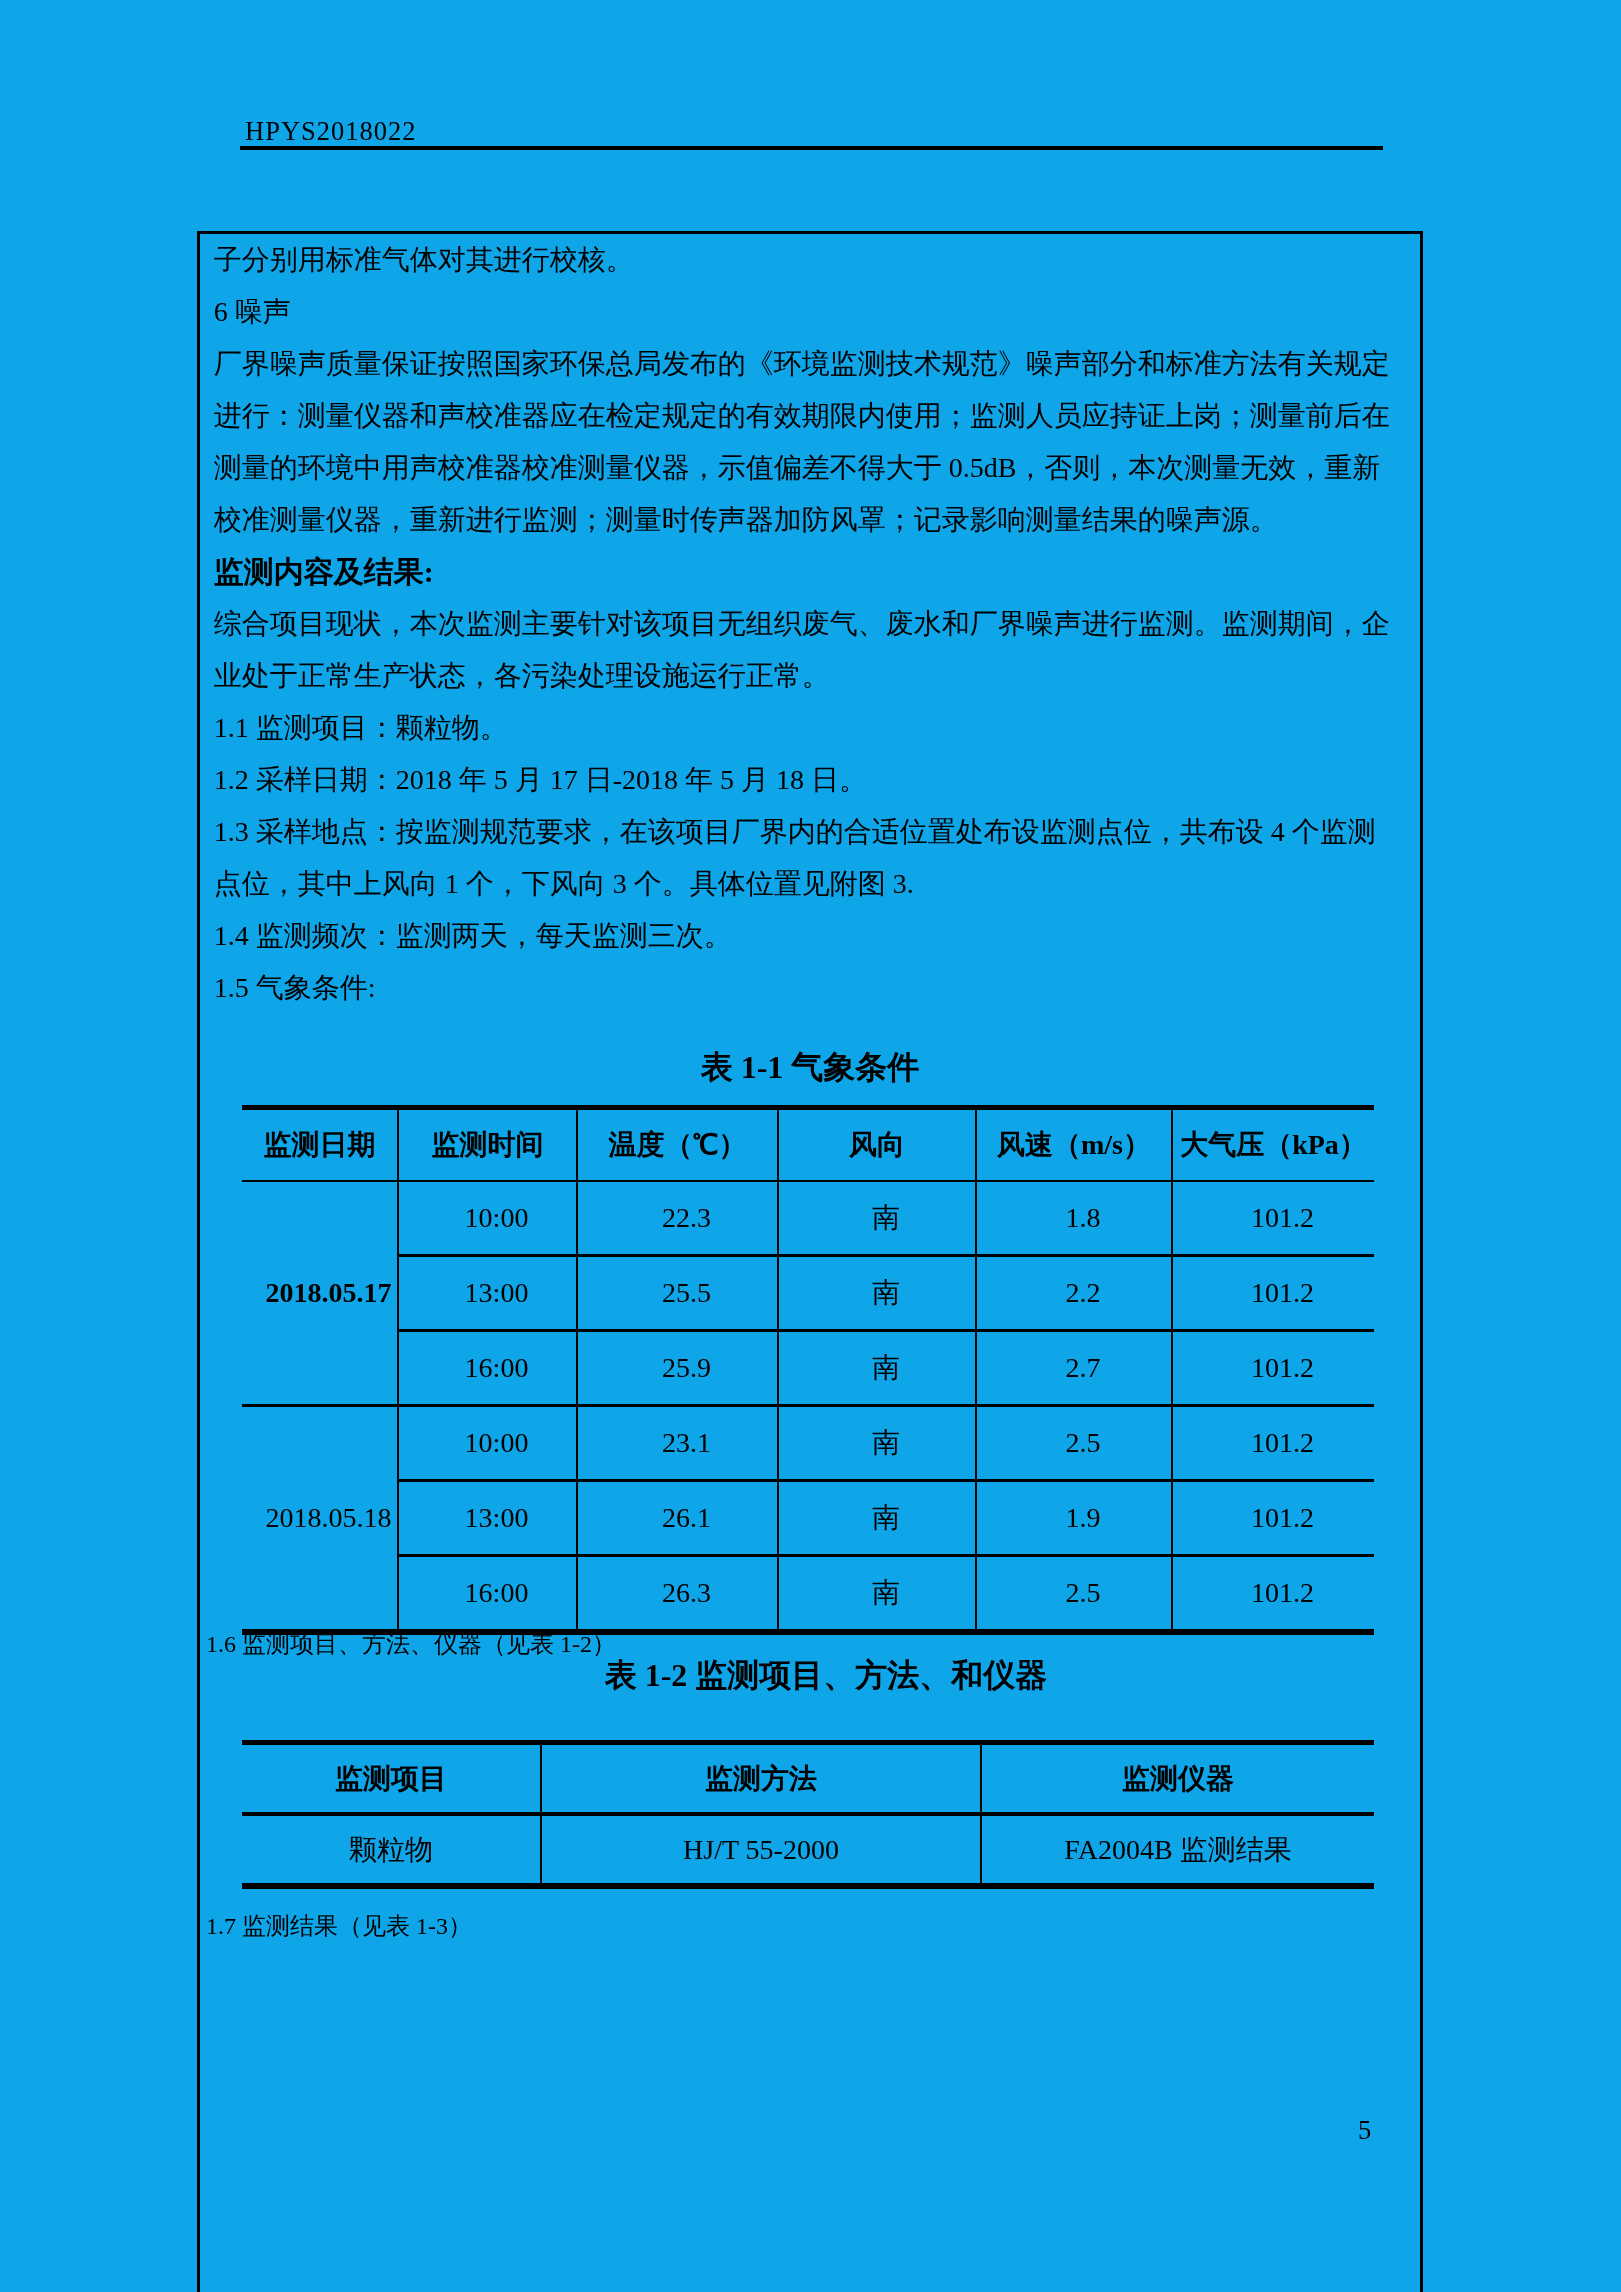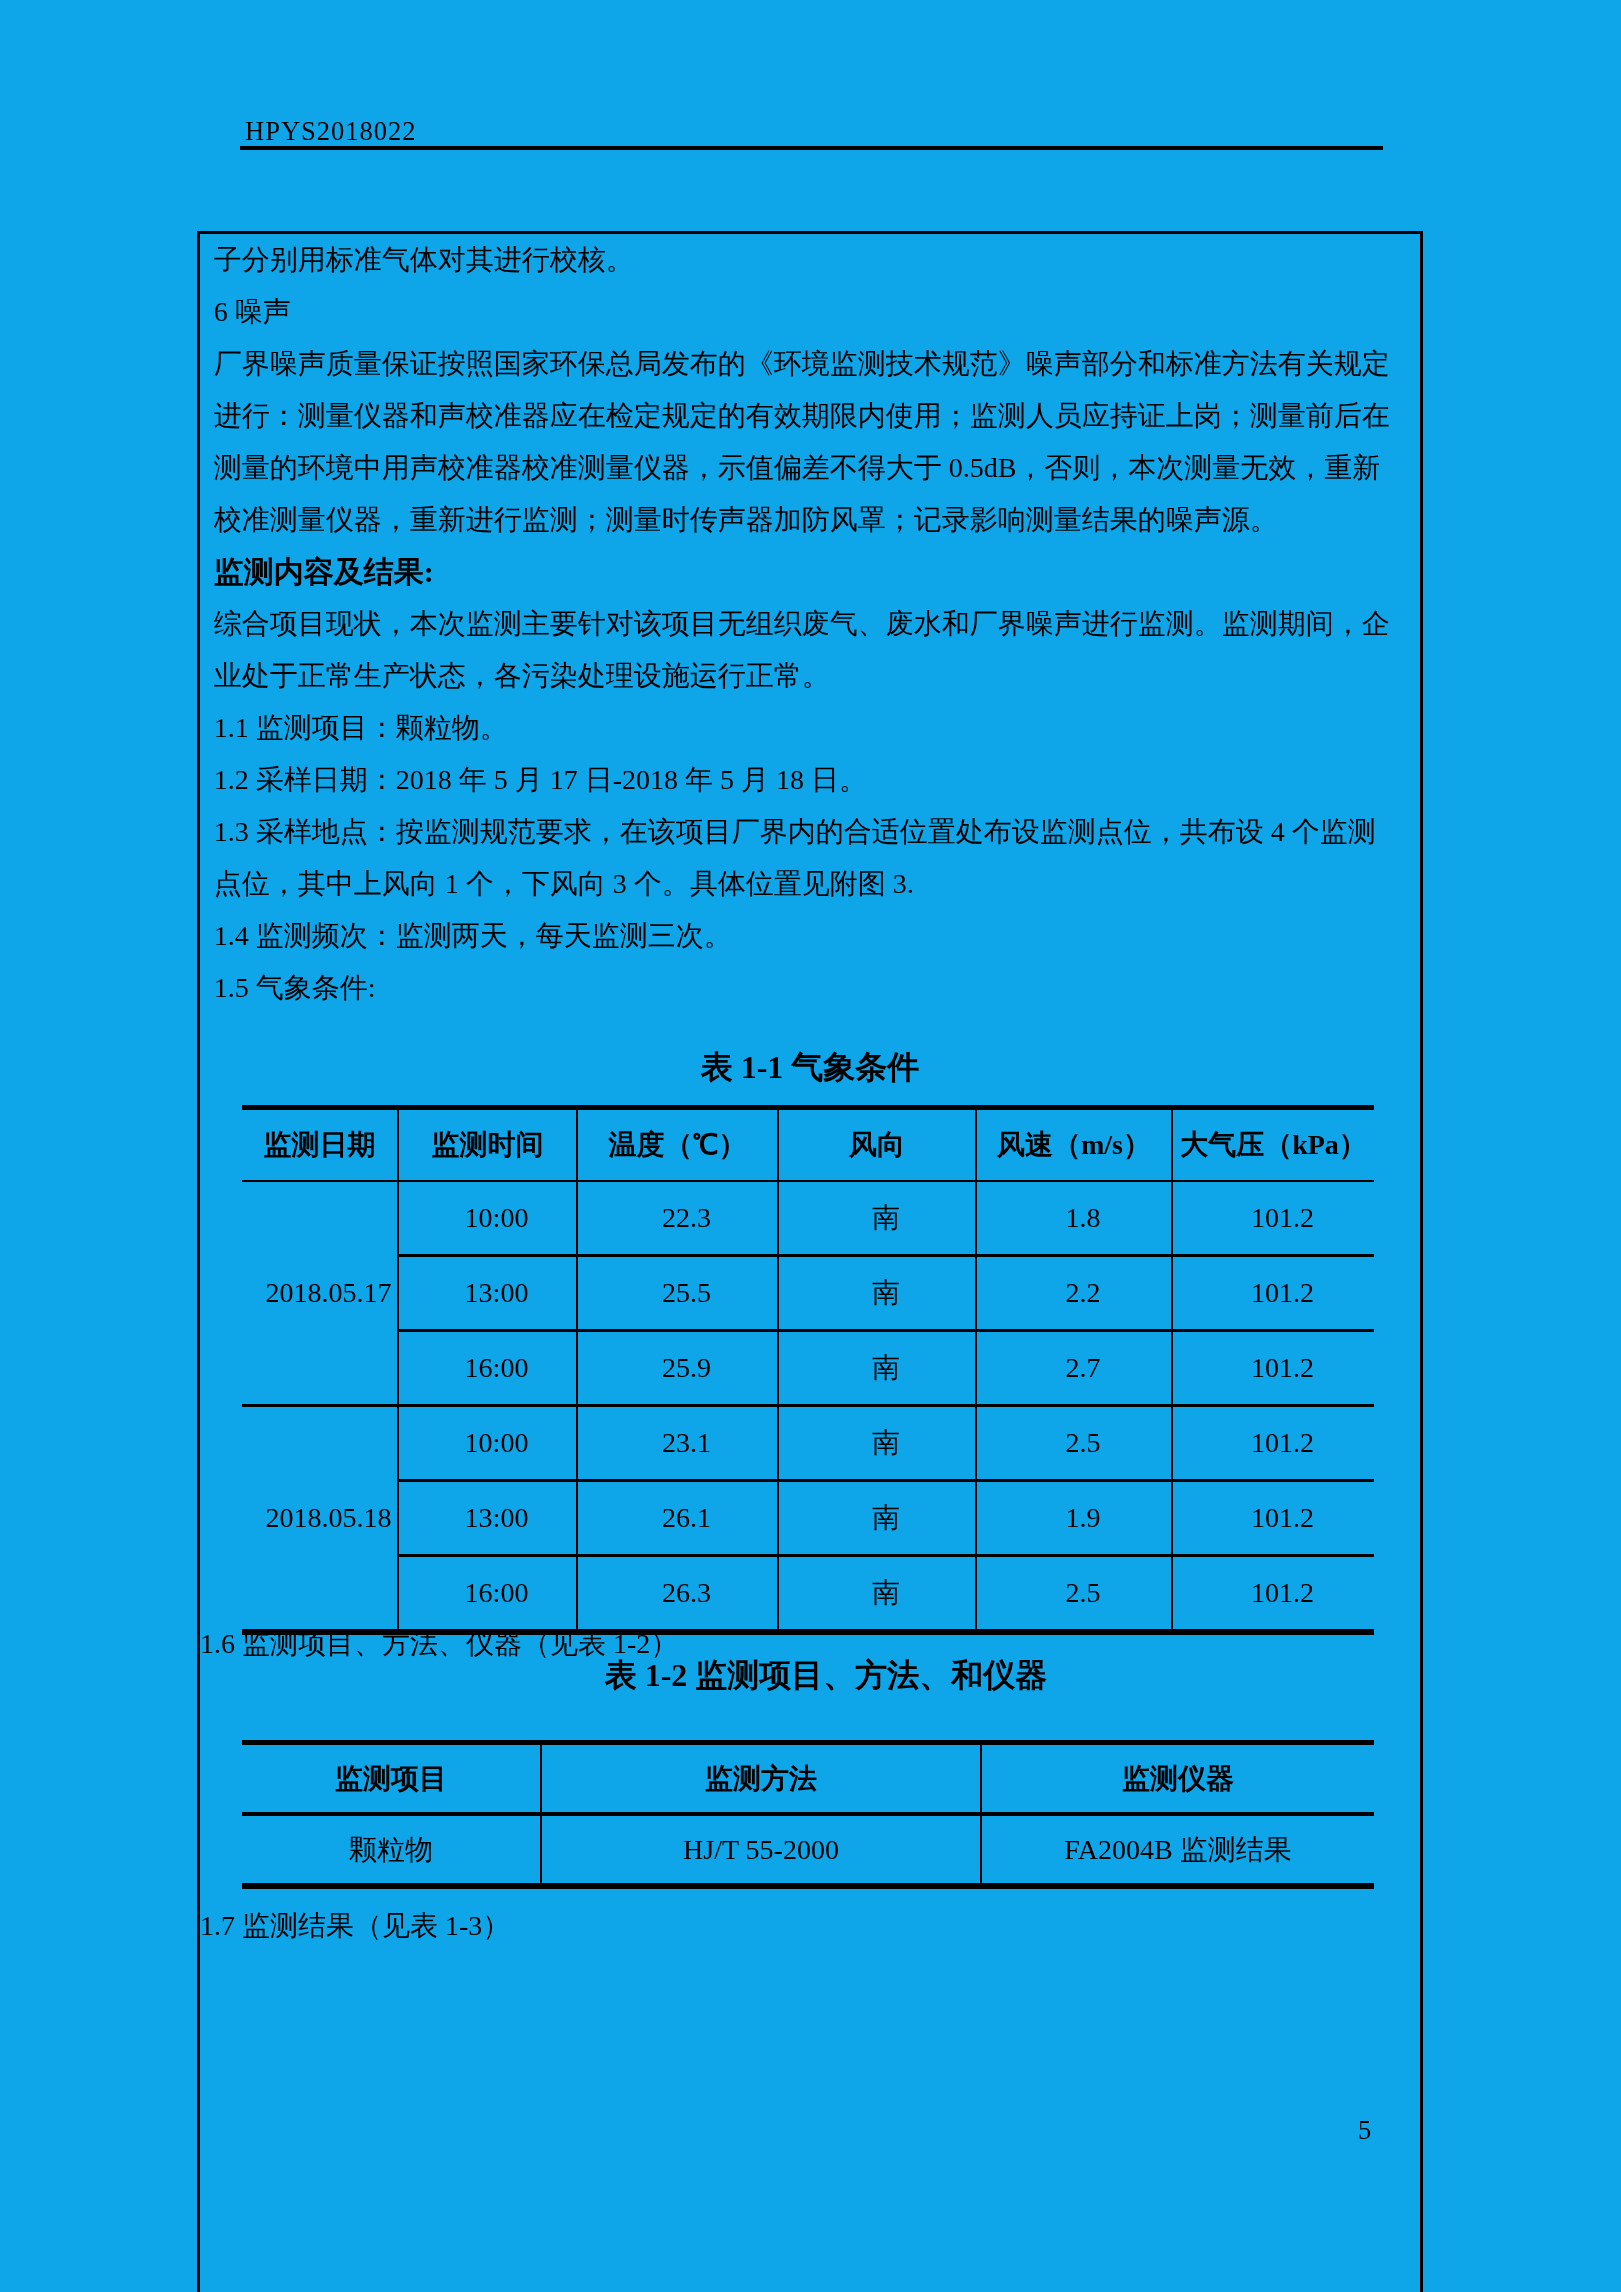--- a/index.html
+++ b/index.html
@@ -55,24 +55,24 @@
   }
   .tline.bold {
     font-weight: bold;
     font-size: 30px;
   }
   .single-line {
     position: absolute;
     left: 0;
     width: 100%;
     box-sizing: border-box;
-    padding: 0 0;
+    padding: 0 6px;
     height: 52px;
     line-height: 52px;
-    font-size: 28px;
+    font-size: 24px;
     white-space: nowrap;
     overflow: hidden;
   }
   .tbl-title {
     position: absolute;
     left: 0;
     width: 100%;
     height: 55px;
     line-height: 55px;
     text-align: center;
@@ -96,21 +96,21 @@
   }
   table.report th { font-weight: bold; }
 
   
   #table1 { left: 42px; top: 871px; width: 1132px;
             border-top: 5.9px solid #000; border-bottom: 6.9px solid #000; }
   #table1 th { height: 70px; border-bottom: 2.9px solid #000; }
   #table1 td { height: 72px; padding-left: 18px; }
   #table1 .vline { border-left: 2.9px solid #000; }
   #table1 td.sub { border-bottom: 3.9px solid #000; }
-  #table1 td.datec { border-bottom: 3.9px solid #000; }
+  #table1 td.datec { border-bottom: 3.9px solid #000; font-weight: bold; }
 
   
   #table2 { left: 42px; top: 1506px; width: 1132px;
             border-top: 5.9px solid #000; border-bottom: 6.9px solid #000; }
   #table2 th { height: 67px; border-bottom: 4.9px solid #000; }
   #table2 td { height: 67px; }
   #table2 .vline { border-left: 2.9px solid #000; }
 
   .page-number {
     position: absolute;

